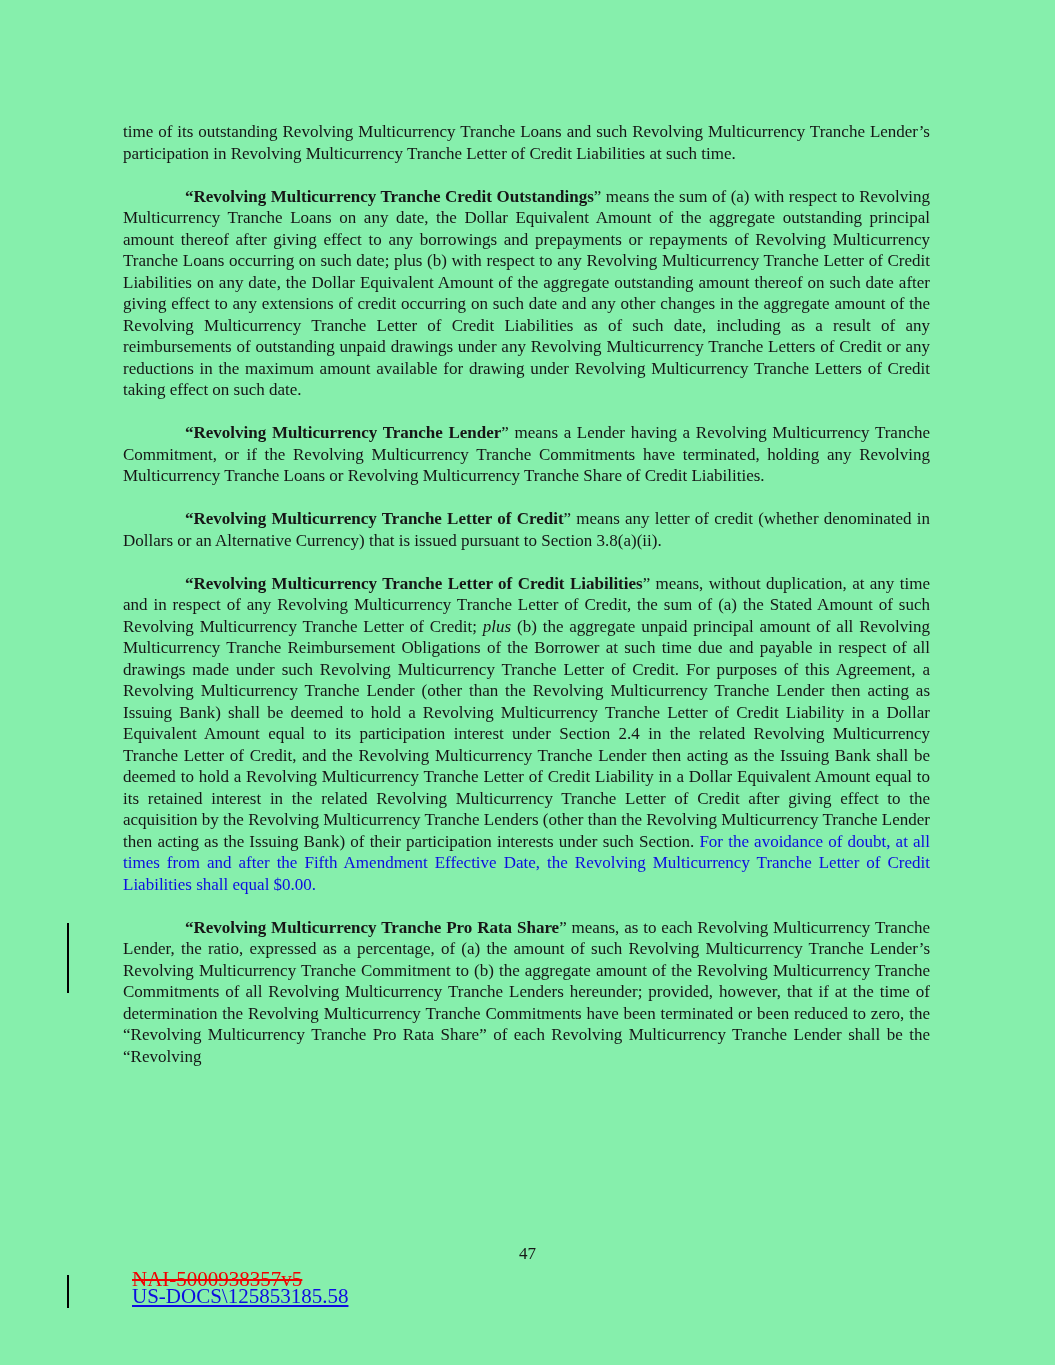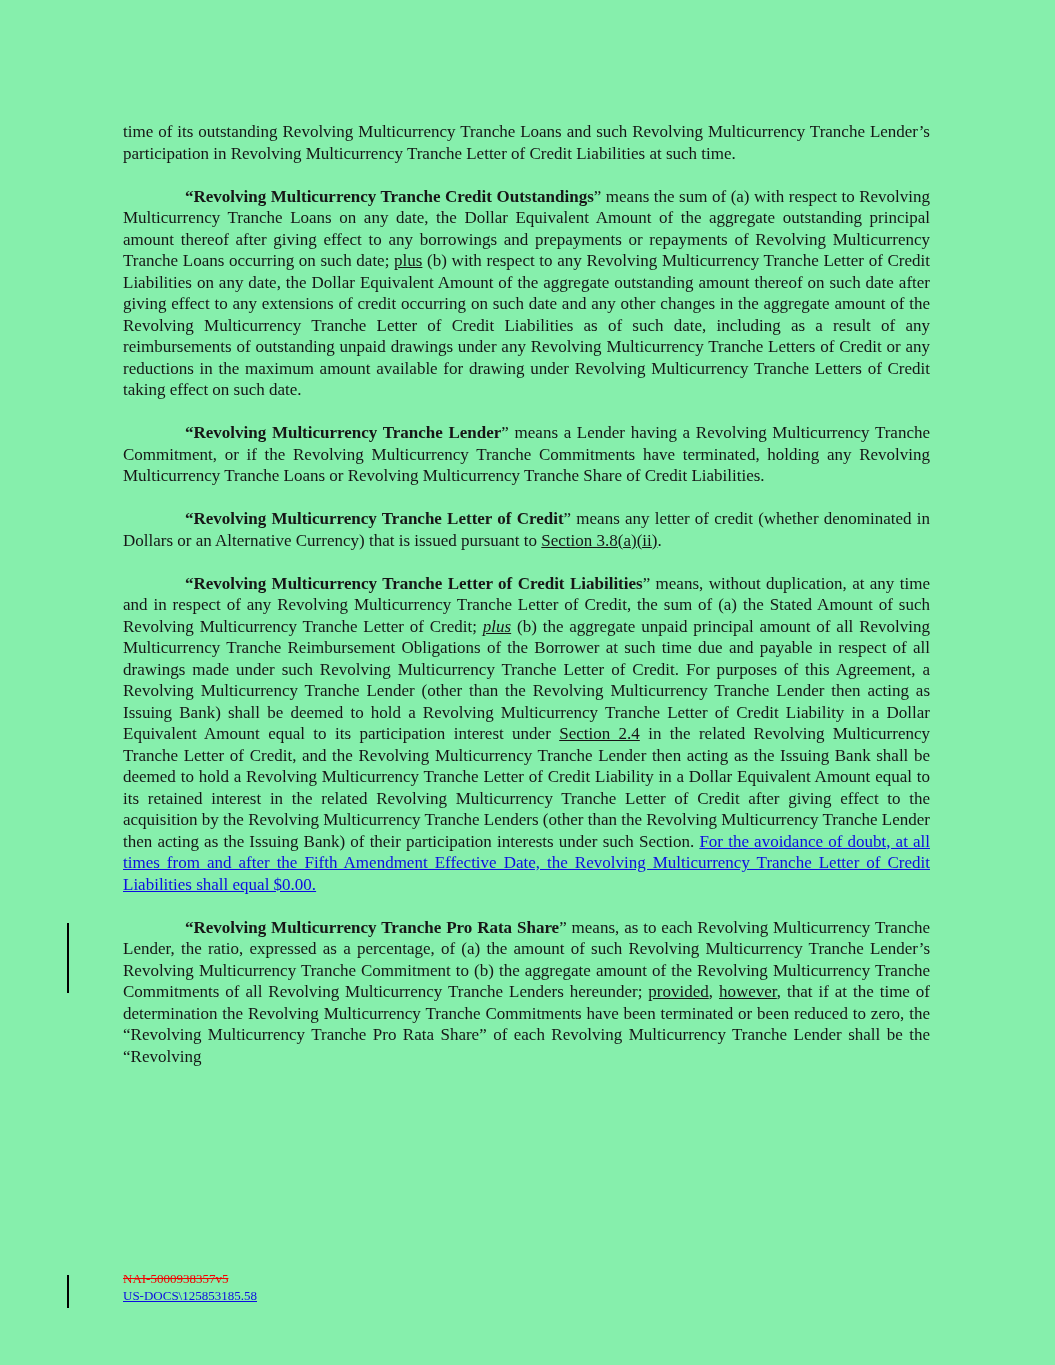--- a/index.html
+++ b/index.html
@@ -20,35 +20,35 @@
     width: 807px;
     font-size: 17px;
     line-height: 21.5px;
     text-align: justify;
   }
   .para { margin: 21.5px 0 0 0; }
   .para:first-child { margin-top: 0; }
   .para.indent { text-indent: 62px; }
   .b { font-weight: bold; }
   .i { font-style: italic; }
-  .u { text-decoration: underline; }
+  .u { }
   .c-blue { color: #0D0DE0; }
   .pageno {
     position: absolute;
     top: 1244px;
     left: 0;
     width: 1055px;
     text-align: center;
     font-size: 17px;
   }
   .footer {
     position: absolute;
-    left: 123px;
+    left: 132px;
     top: 1271px;
-    font-size: 13px;
+    font-size: 21px;
     line-height: 16.5px;
     white-space: nowrap;
   }
   .footer-line1 { color: #F20000; text-decoration: line-through; }
   .footer-line2 { color: #0D0DE0; text-decoration: underline; }
   .change-bar {
     position: absolute;
     left: 67px;
     width: 2px;
     background: #000000;
@@ -65,18 +65,19 @@
       <p class="para indent"><span class="text-run b">“Revolving Multicurrency Tranche Letter of Credit</span><span class="text-run">” means any letter of credit (whether denominated in Dollars or an Alternative Currency) that is issued pursuant to </span><span class="text-run u">Section 3.8(a)(ii)</span><span class="text-run">.</span></p>
       <p class="para indent"><span class="text-run b">“Revolving Multicurrency Tranche Letter of Credit Liabilities</span><span class="text-run">” means, without duplication, at any time and in respect of any Revolving Multicurrency Tranche Letter of Credit, the sum of (a) the Stated Amount of such Revolving Multicurrency Tranche Letter of Credit; </span><span class="text-run i u">plus</span><span class="text-run"> (b) the aggregate unpaid principal amount of all Revolving Multicurrency Tranche Reimbursement Obligations of the Borrower at such time due and payable in respect of all drawings made under such Revolving Multicurrency Tranche Letter of Credit.  For purposes of this Agreement, a Revolving Multicurrency Tranche Lender (other than the Revolving Multicurrency Tranche Lender then acting as Issuing Bank) shall be deemed to hold a Revolving Multicurrency Tranche Letter of Credit Liability in a Dollar Equivalent Amount equal to its participation interest under </span><span class="text-run u">Section 2.4</span><span class="text-run"> in the related Revolving Multicurrency Tranche Letter of Credit, and the Revolving Multicurrency Tranche Lender then acting as the Issuing Bank shall be deemed to hold a Revolving Multicurrency Tranche Letter of Credit Liability in a Dollar Equivalent Amount equal to its retained interest in the related Revolving Multicurrency Tranche Letter of Credit after giving effect to the acquisition by the Revolving Multicurrency Tranche Lenders (other than the Revolving Multicurrency Tranche Lender then acting as the Issuing Bank) of their participation interests under such Section. </span><span class="text-run u c-blue">For the avoidance of doubt, at all times from and after the Fifth Amendment Effective Date, the Revolving Multicurrency Tranche Letter of Credit Liabilities shall equal $0.00.</span></p>
       <p class="para indent"><span class="text-run b">“Revolving Multicurrency Tranche Pro Rata Share</span><span class="text-run">” means, as to each Revolving Multicurrency Tranche Lender, the ratio, expressed as a percentage, of (a) the amount of such Revolving Multicurrency Tranche Lender’s Revolving Multicurrency Tranche Commitment to (b) the aggregate amount of the Revolving Multicurrency Tranche Commitments of all Revolving Multicurrency Tranche Lenders hereunder; </span><span class="text-run u">provided</span><span class="text-run">, </span><span class="text-run u">however</span><span class="text-run">, that if at the time of determination the Revolving Multicurrency Tranche Commitments have been terminated or been reduced to zero, the “Revolving Multicurrency Tranche Pro Rata Share” of each Revolving Multicurrency Tranche Lender shall be the “Revolving</span></p>
     </div>
 
   <div>
       <div class="change-bar" style="top: 923px; height: 70px;"></div>
       <div class="change-bar" style="top: 1275px; height: 33px;"></div>
     </div>
 
+  <div class="pageno">47</div>
 
   <div class="footer">
     <div class="footer-line1">NAI-5000938357v5</div>
     <div class="footer-line2">US-DOCS\125853185.58</div>
   </div>
 </div>
 
 </body></html>

